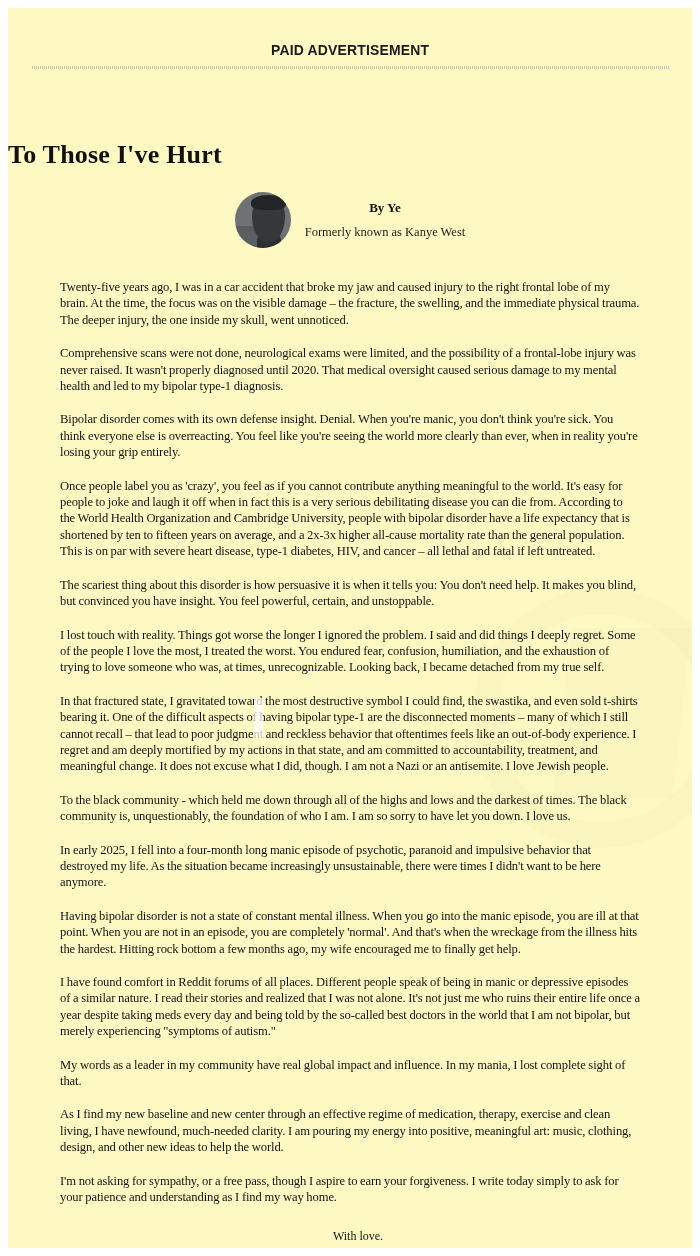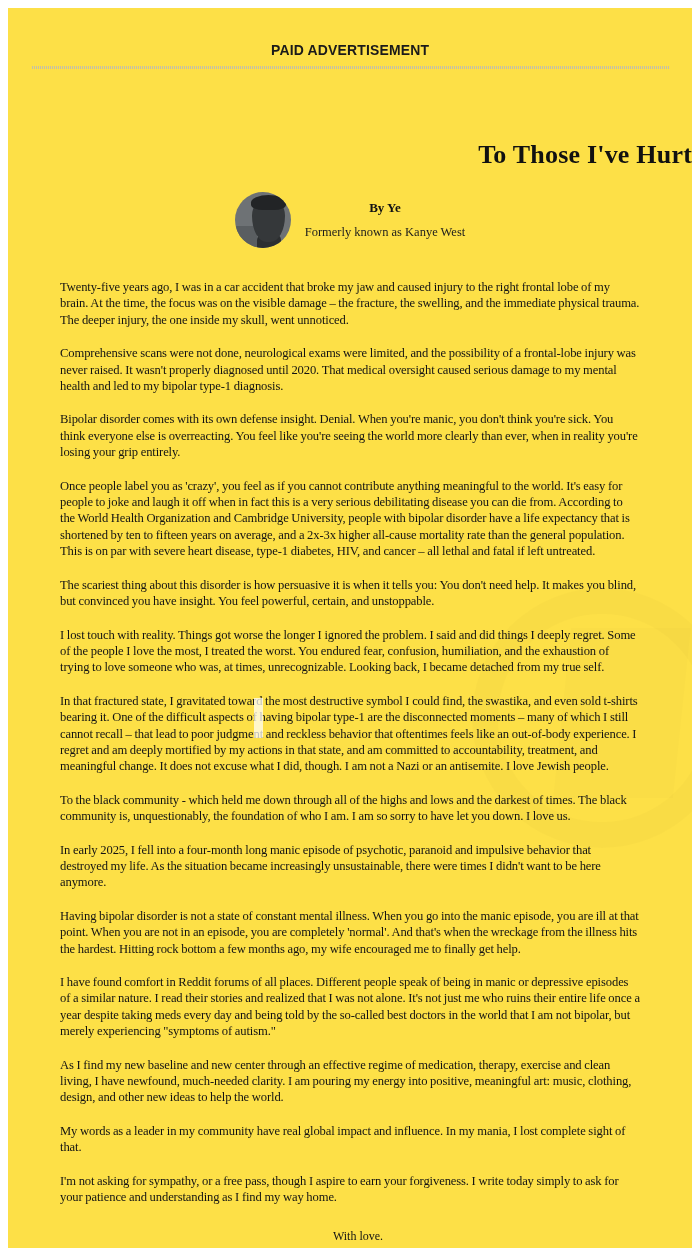--- a/index.html
+++ b/index.html
@@ -13,21 +13,21 @@
     height: 1256px;
     background: #ffffff;
     font-family: "Liberation Serif", serif;
     overflow: hidden;
   }
 
   .page {
     position: relative;
     width: 700px;
     height: 1256px;
-    background: #fde047;
+    background: #fef9c3;
     border: 8px solid #ffffff;
     padding: 0;
     overflow: hidden;
   }
 
   
   .watermark {
     position: absolute;
     right: -40px;
     top: 580px;
@@ -83,21 +83,21 @@
     height: 3px;
     background-image: repeating-linear-gradient(
         to right,
         #b9b9b9 0px, #b9b9b9 1px,
         rgba(0,0,0,0) 1px, rgba(0,0,0,0) 2px);
     opacity: 0.85;
   }
 
   
   .title {
-    text-align: right;
+    text-align: left;
     font-family: "Liberation Serif", serif;
     font-weight: bold;
     font-size: 26px;
     color: #111111;
     margin: 71px 0 0 0;
     letter-spacing: 0.2px;
   }
 
   
   .byline {
@@ -241,22 +241,22 @@
       <p>Comprehensive scans were not done, neurological exams were limited, and the possibility of a frontal-lobe injury was never raised. It wasn't properly diagnosed until 2020. That medical oversight caused serious damage to my mental health and led to my bipolar type-1 diagnosis.</p>
       <p>Bipolar disorder comes with its own defense insight. Denial. When you're manic, you don't think you're sick. You think everyone else is overreacting. You feel like you're seeing the world more clearly than ever, when in reality you're losing your grip entirely.</p>
       <p>Once people label you as 'crazy', you feel as if you cannot contribute anything meaningful to the world. It's easy for people to joke and laugh it off when in fact this is a very serious debilitating disease you can die from. According to the World Health Organization and Cambridge University, people with bipolar disorder have a life expectancy that is shortened by ten to fifteen years on average, and a 2x-3x higher all-cause mortality rate than the general population.  This is on par with severe heart disease, type-1 diabetes, HIV, and cancer – all lethal and fatal if left untreated.</p>
       <p>The scariest thing about this disorder is how persuasive it is when it tells you: You don't need help. It makes you blind, but convinced you have insight. You feel powerful, certain, and unstoppable.</p>
       <p>I lost touch with reality. Things got worse the longer I ignored the problem. I said and did things I deeply regret. Some of the people I love the most, I treated the worst. You endured fear, confusion, humiliation, and the exhaustion of trying to love someone who was, at times, unrecognizable. Looking back, I became detached from my true self.</p>
       <p>In that fractured state, I gravitated toward the most destructive symbol I could find, the swastika, and even sold t-shirts bearing it. One of the difficult aspects of having bipolar type-1 are the disconnected moments – many of which I still cannot recall – that lead to poor judgment and reckless behavior that oftentimes feels like an out-of-body experience. I regret and am deeply mortified by my actions in that state, and am committed to accountability, treatment, and meaningful change. It does not excuse what I did, though. I am not a Nazi or an antisemite. I love Jewish people.</p>
       <p>To the black community - which held me down through all of the highs and lows and the darkest of times. The black community is, unquestionably, the foundation of who I am. I am so sorry to have let you down. I love us.</p>
       <p>In early 2025, I fell into a four-month long manic episode of psychotic, paranoid and impulsive behavior that destroyed my life. As the situation became increasingly unsustainable, there were times I didn't want to be here anymore.</p>
       <p>Having bipolar disorder is not a state of constant mental illness. When you go into the manic episode, you are ill at that point. When you are not in an episode, you are completely 'normal'. And that's when the wreckage from the illness hits the hardest. Hitting rock bottom a few months ago, my wife encouraged me to finally get help.</p>
       <p>I have found comfort in Reddit forums of all places. Different people speak of being in manic or depressive episodes of a similar nature. I read their stories and realized that I was not alone. It's not just me who ruins their entire life once a year despite taking meds every day and being told by the so-called best doctors in the world that I am not bipolar, but merely experiencing "symptoms of autism."</p>
+      <p>My words as a leader in my community have real global impact and influence. In my mania, I lost complete sight of that.</p>
       <p>As I find my new baseline and new center through an effective regime of medication, therapy, exercise and clean living, I have newfound, much-needed clarity. I am pouring my energy into positive, meaningful art: music, clothing, design, and other new ideas to help the world.</p>
-      <p>My words as a leader in my community have real global impact and influence. In my mania, I lost complete sight of that.</p>
       <p>I'm not asking for sympathy, or a free pass, though I aspire to earn your forgiveness. I write today simply to ask for your patience and understanding as I find my way home.</p>
 
       <div class="signoff">
         <div class="with-love">With love.</div>
         <div class="sig-wrap">
           <svg viewBox="0 0 240 110" xmlns="http://www.w3.org/2000/svg">
             <g fill="none" stroke="#1b1b1b" stroke-linecap="round" stroke-linejoin="round">
               <path d="M6 42 C10 33, 24 28, 32 34 C40 40, 33 54, 27 66 C21 78, 22 90, 34 92
                        C52 95, 96 83, 132 70 C160 60, 182 48, 196 40" stroke-width="2.6"></path>
               <path d="M96 60 C120 57, 152 55, 176 58 C190 60, 200 63, 208 67" stroke-width="2.2"></path>

